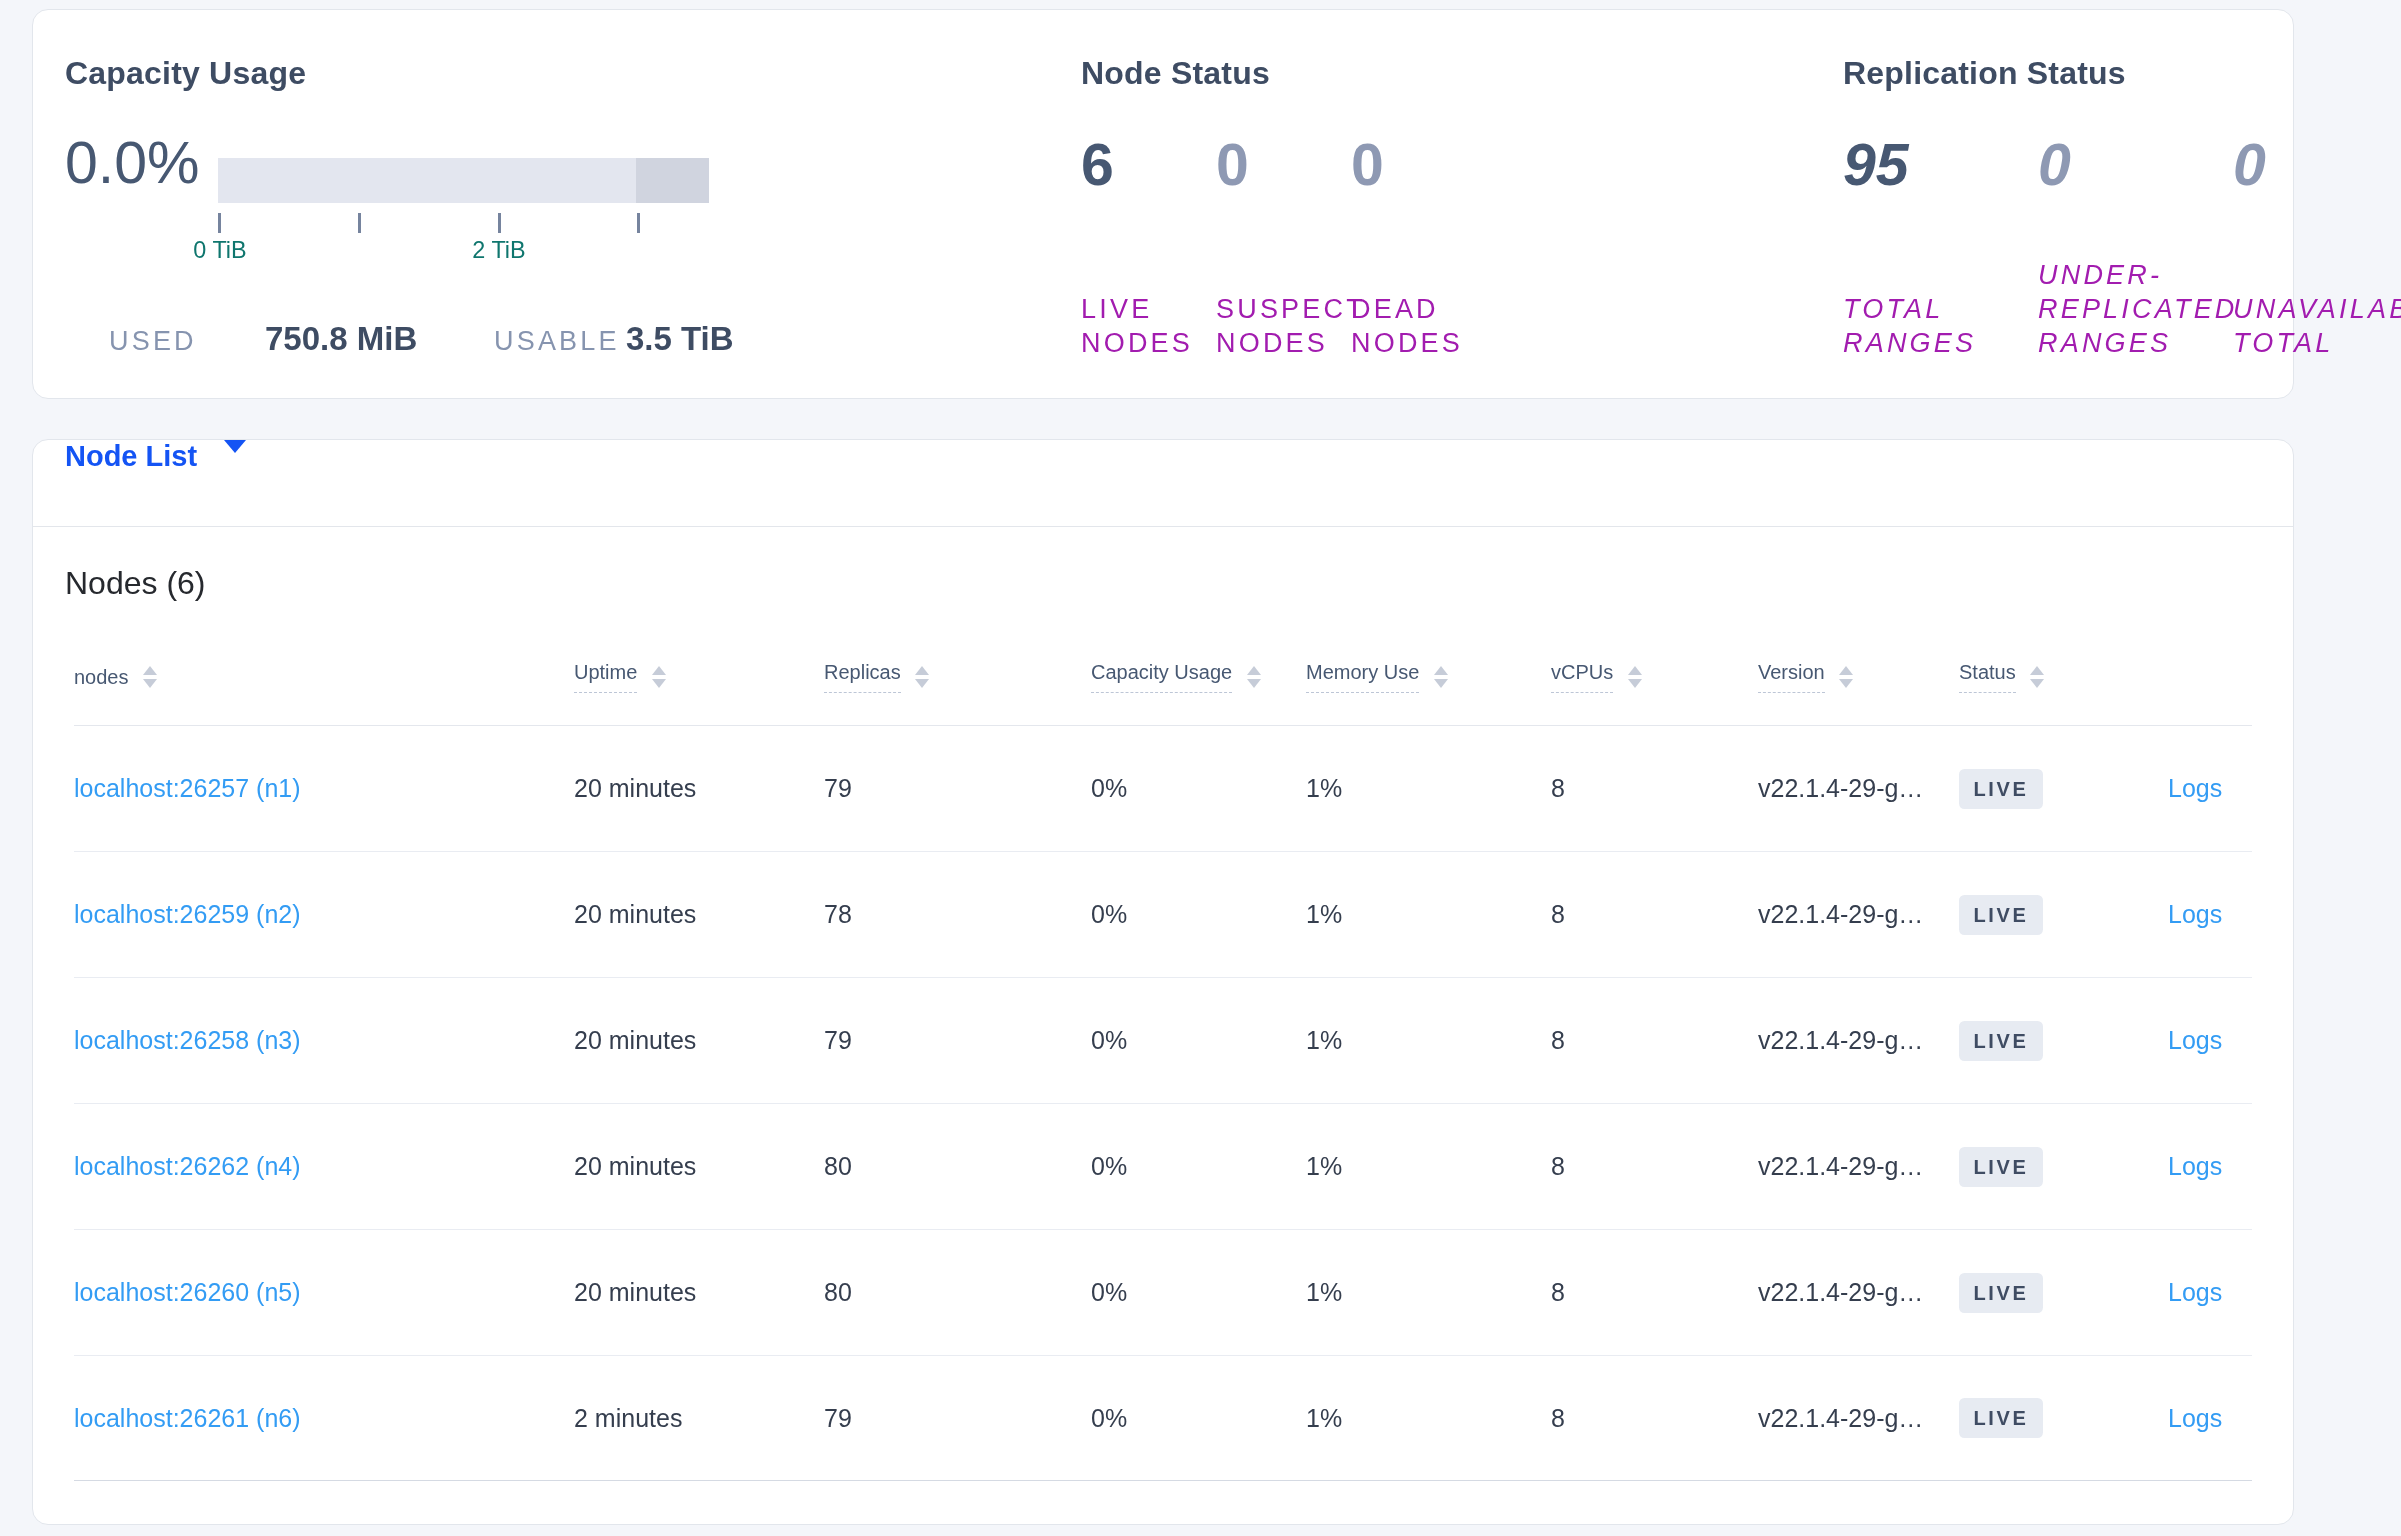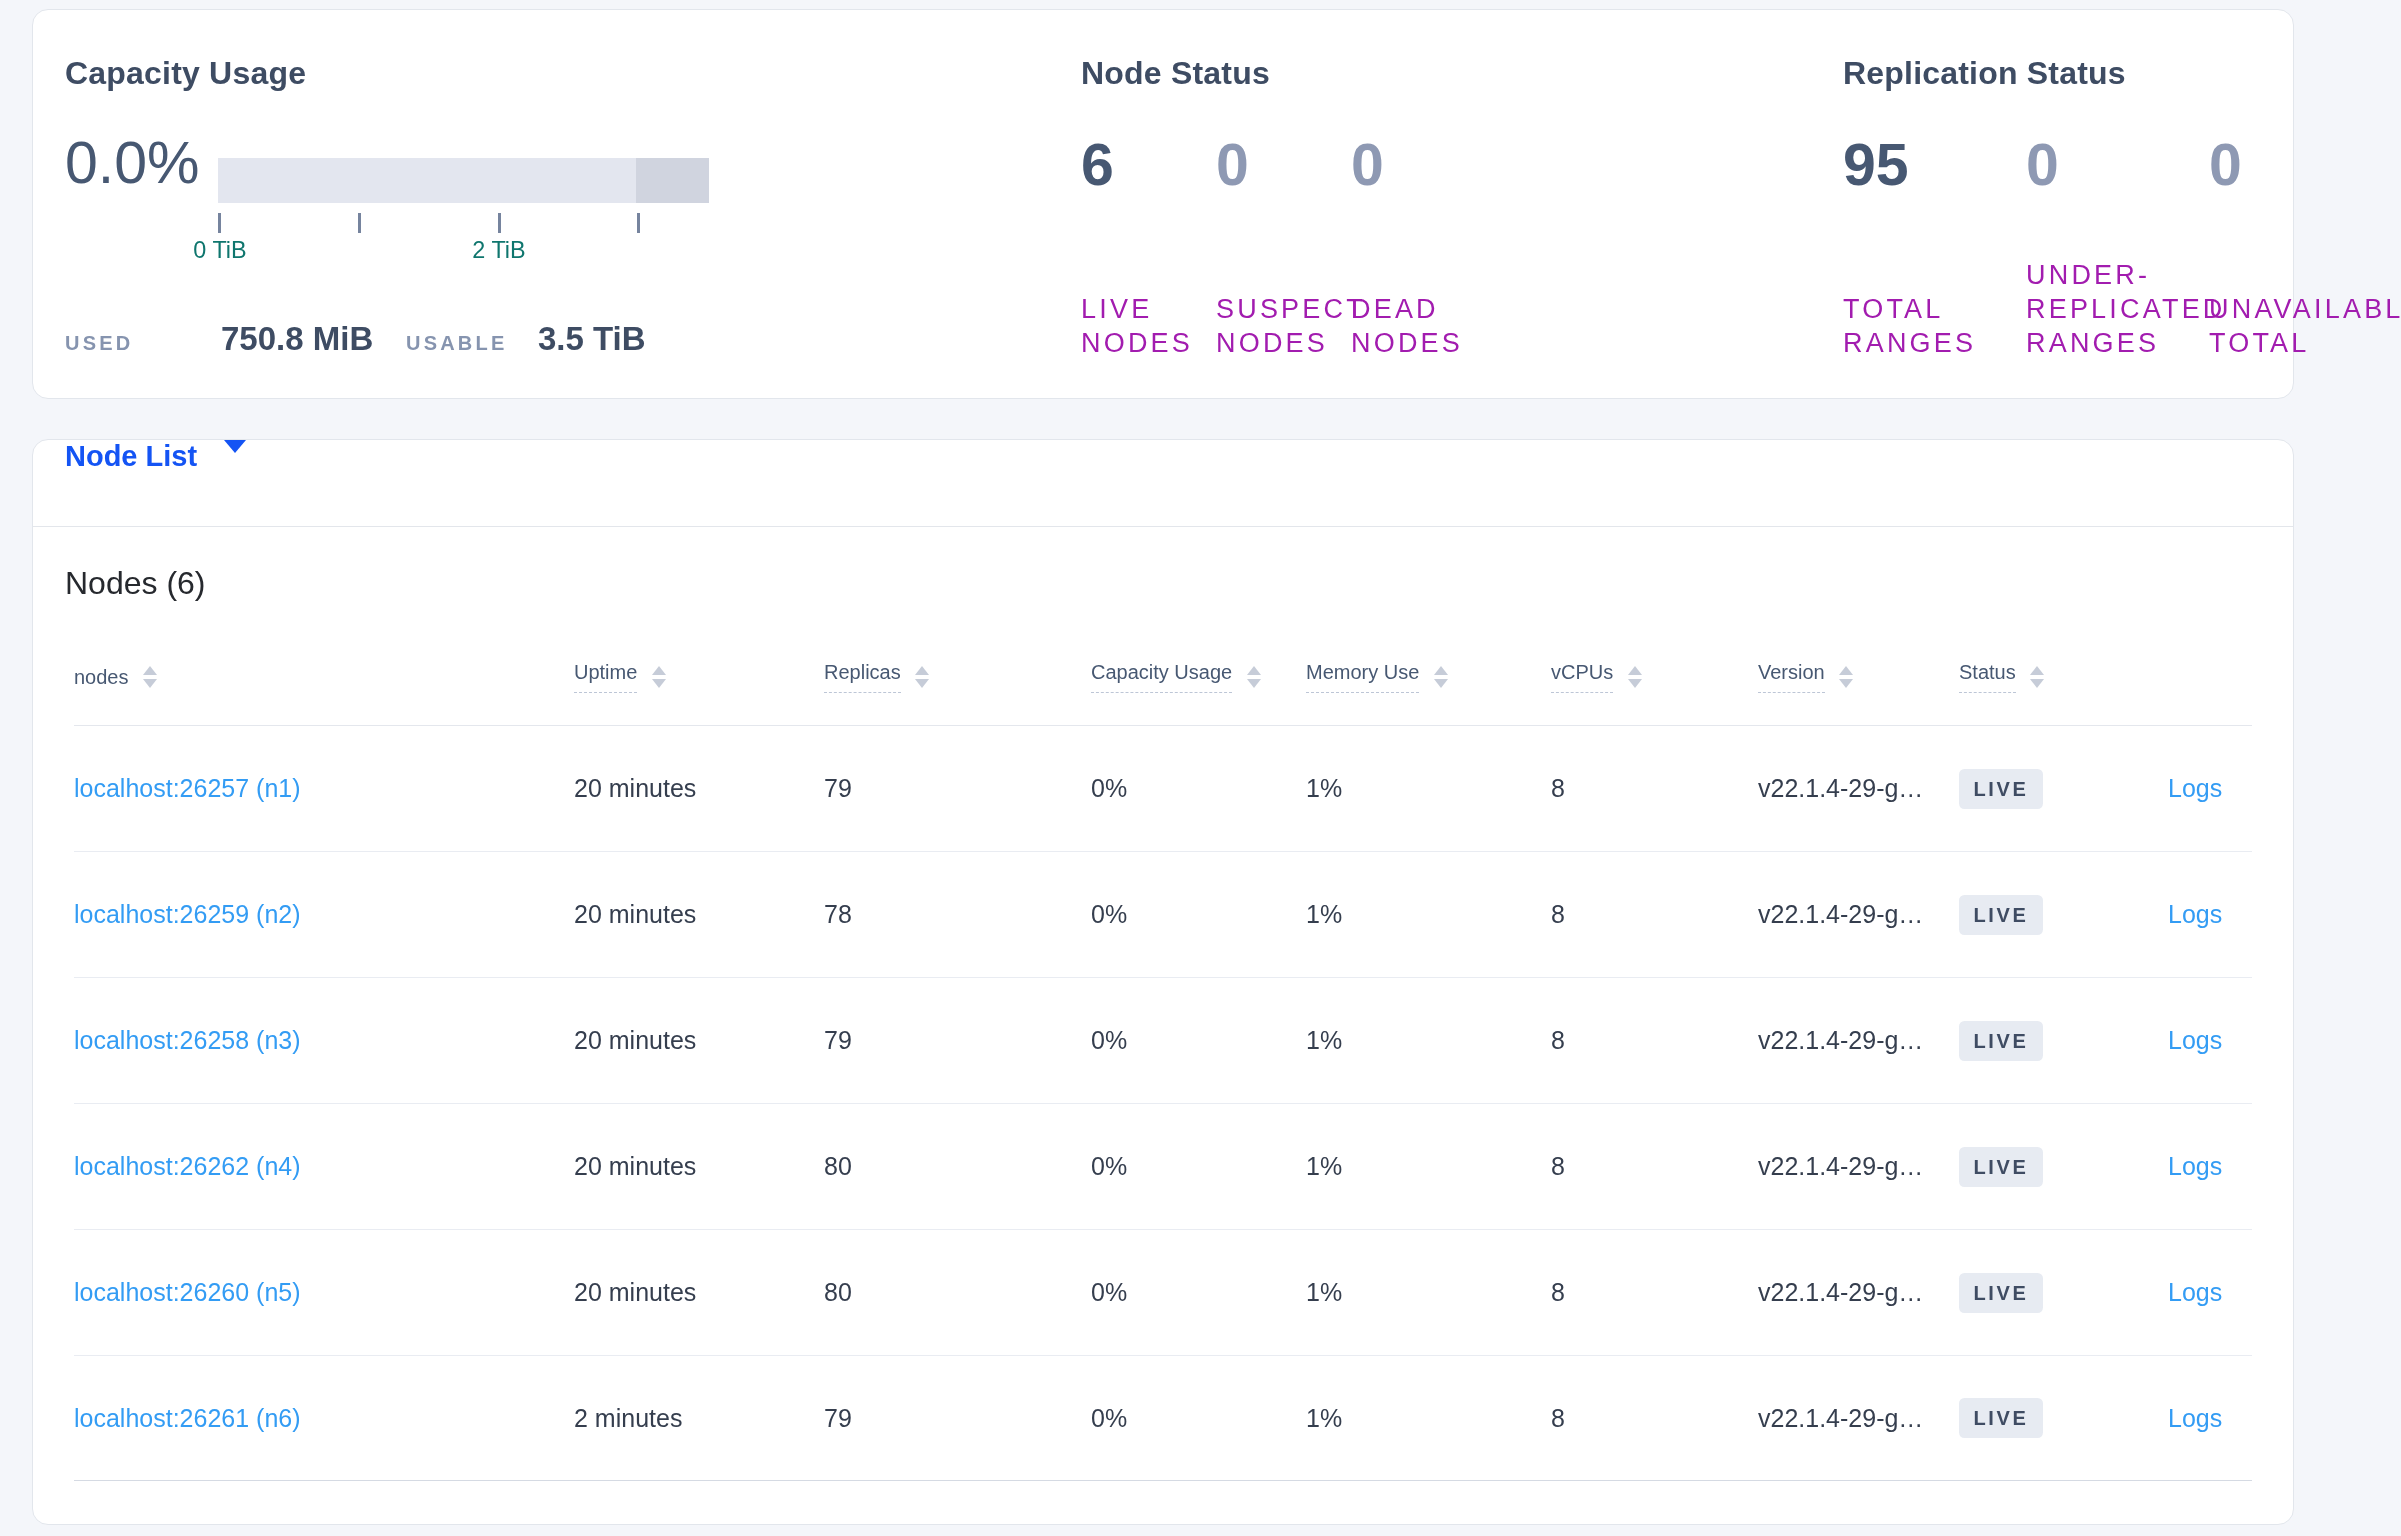--- a/index.html
+++ b/index.html
@@ -34,30 +34,30 @@
   .cap-bar { position: absolute; top: 105px; left: 153px; width: 491px; height: 45px; display: flex; }
   .cap-bar-light { width: 418px; height: 45px; background: #E3E6EF; }
   .cap-bar-dark  { width: 73px;  height: 45px; background: #D0D4DF; }
   .cap-tick { position: absolute; top: 160px; width: 2.7px; height: 20px; background: #76849E; }
   .cap-tick-label {
     position: absolute; top: 184px; width: 108px; text-align: center;
     font-size: 23.4px; color: #0f766e;
   }
   .cap-stats { position: absolute; top: 267px; left: 0; display: flex; align-items: baseline; }
   .caps-label {
-    font-size: 20px; color: #8694AF; letter-spacing: 3.2px; font-weight: 700;
+    font-size: 27px; color: #8694AF; letter-spacing: 3.2px; font-weight: 400; margin-left: 44px;
   }
   .cap-stats .lbl1 { width: 156px; }
   .cap-stats .val1 { width: 185px; }
   .cap-stats .lbl2 { width: 132px; }
   .cap-value { font-size: 33px; font-weight: 700; color: #3E4C63; }
   
   .stat-row { position: absolute; top: 83px; left: 0; display: flex; }
   .stat-row.ns { gap: 18px; }
-  .stat-row.rp { gap: 21px; }
+  .stat-row.rp { gap: 33px; font-style: italic; }
   .stat-col {
     height: 224px; display: flex; flex-direction: column;
     justify-content: space-between;
   }
   .stat-row.ns .stat-col { width: 117px; }
   .stat-row.rp .stat-col { width: 162px; }
   .stat-num { font-size: 59px; font-weight: 700; color: #8E99B3; line-height: 1; }
   .stat-num.em { color: #475872; }
   .stat-label {
     font-size: 27px; color: #a21caf; letter-spacing: 3.2px;

